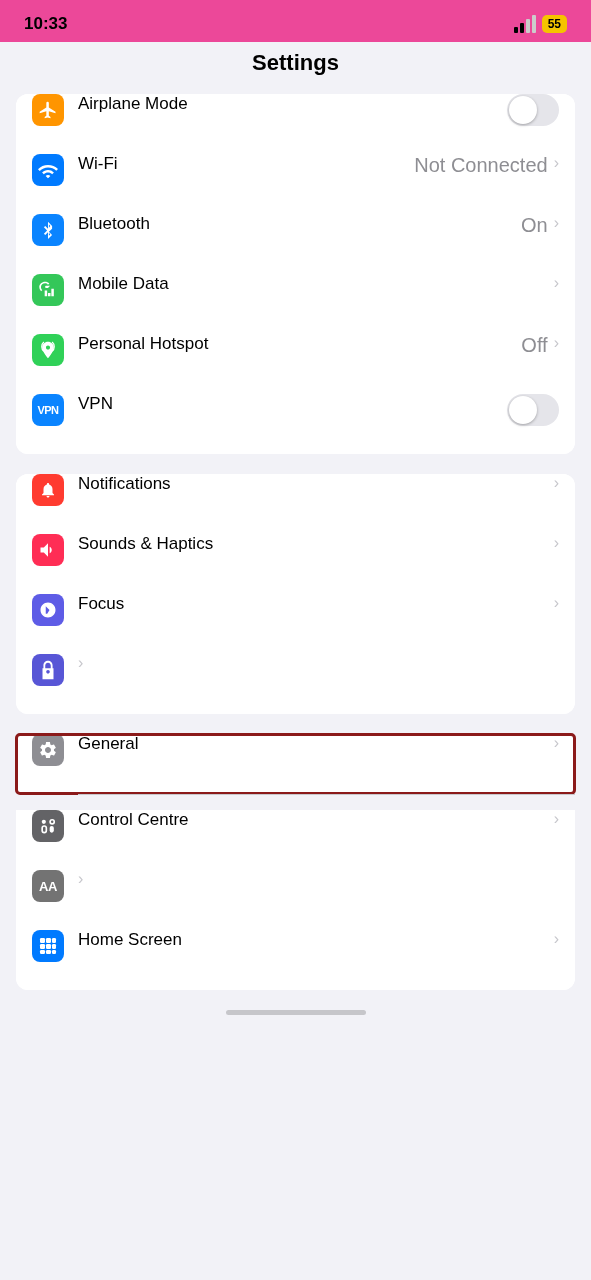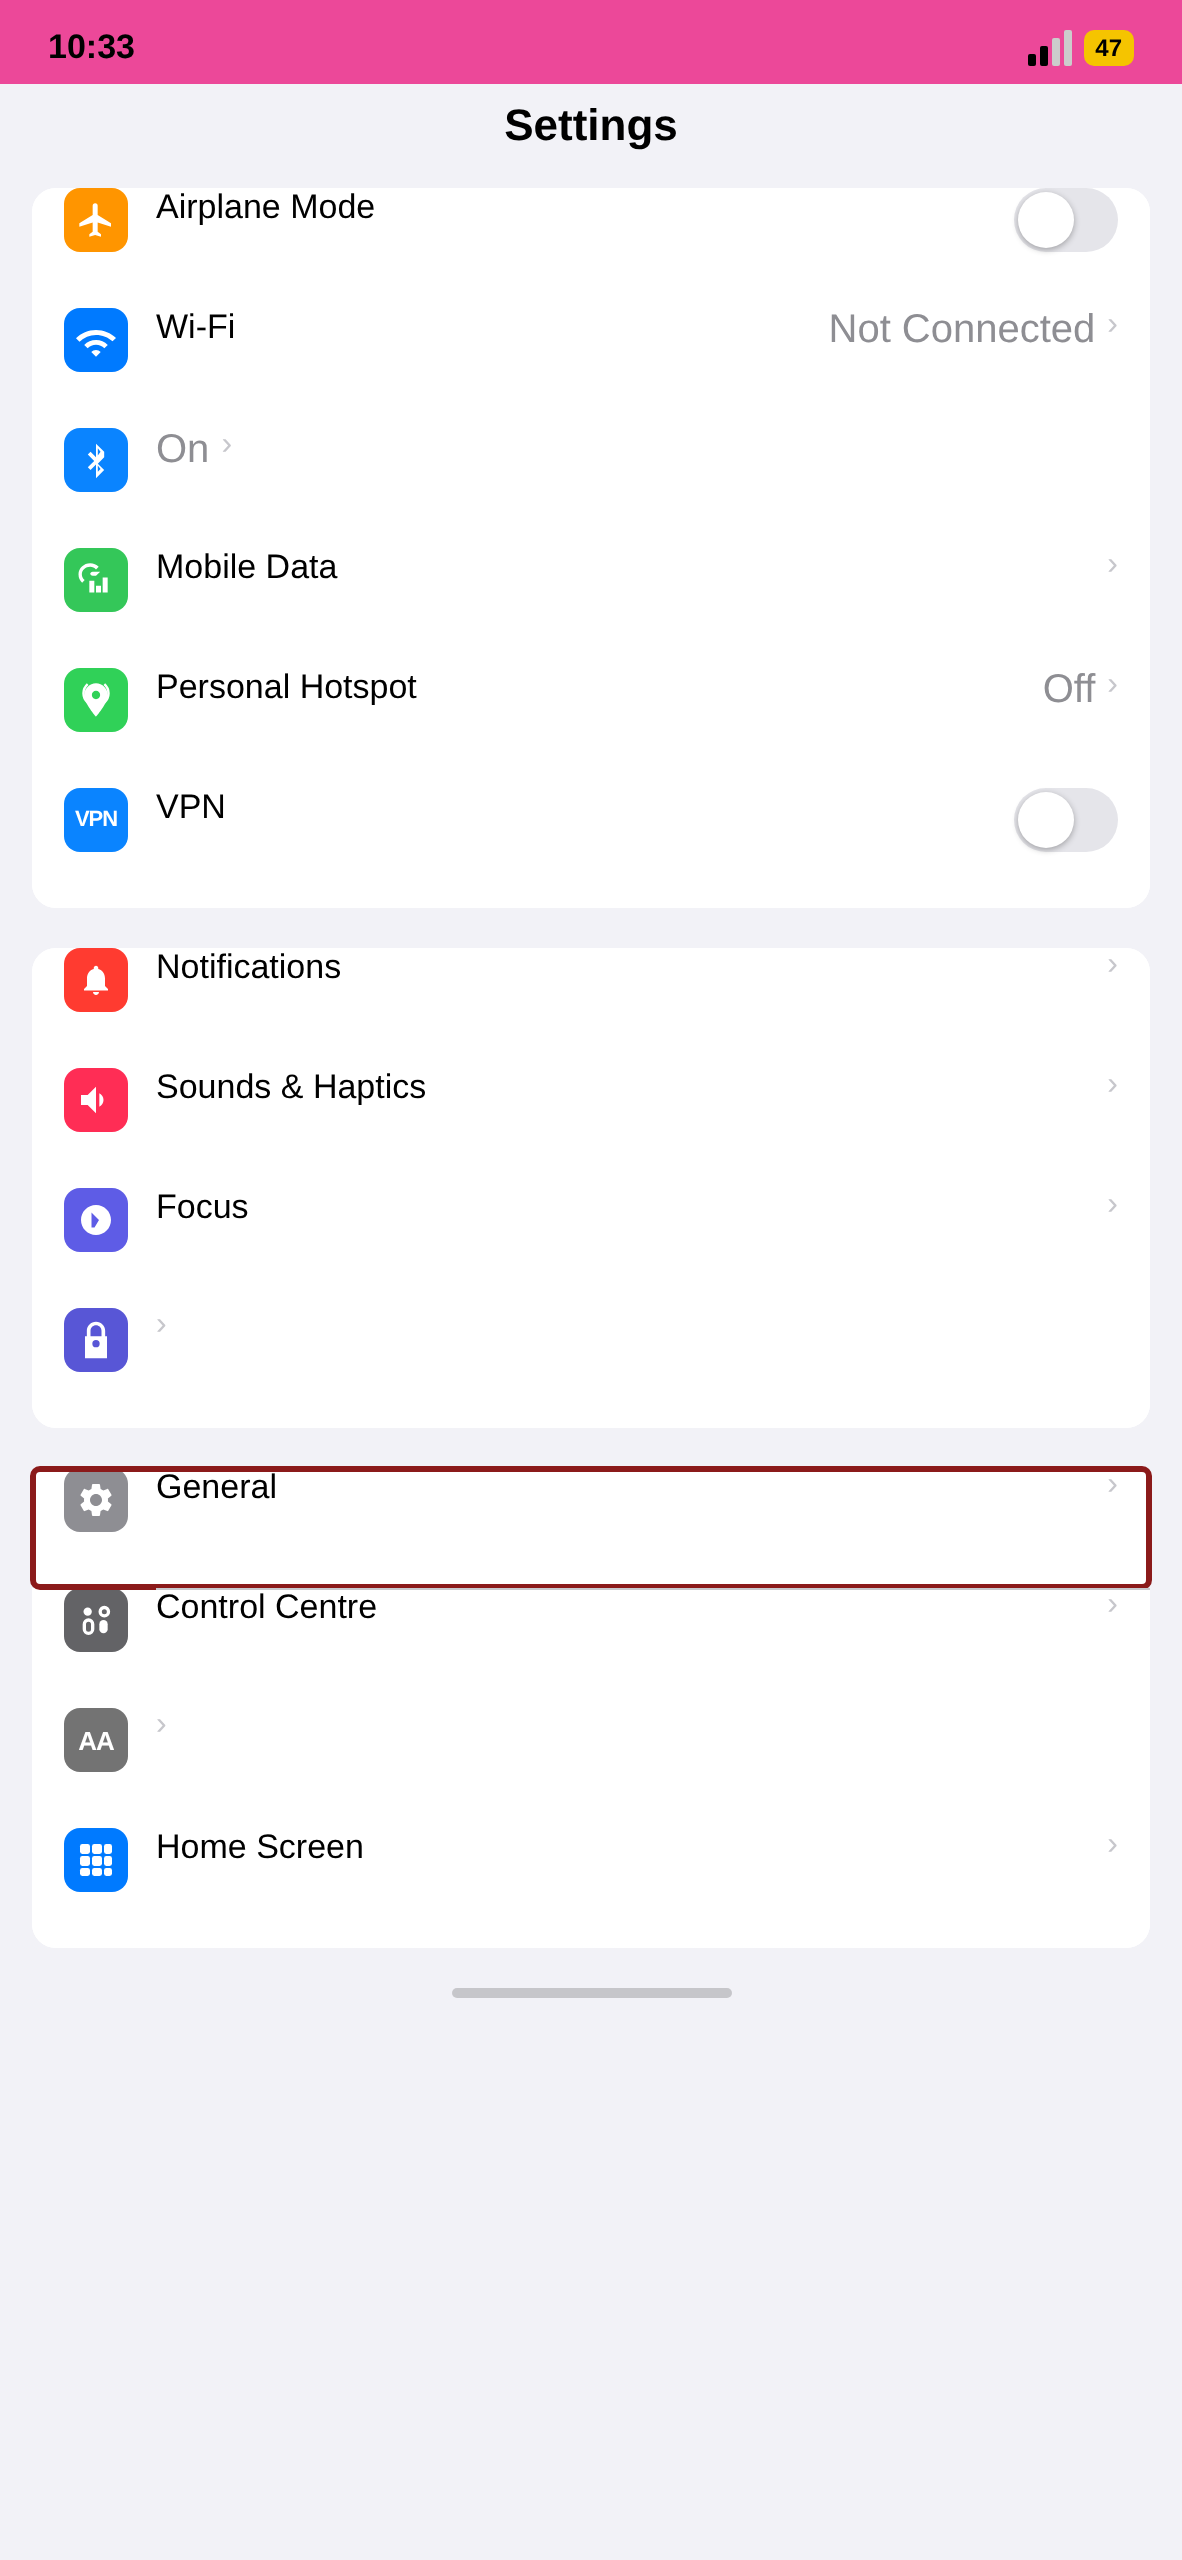--- a/index.html
+++ b/index.html
@@ -174,21 +174,21 @@
 
 <div class="status-bar">
   <span class="status-time">10:33</span>
   <div class="status-right">
     <div class="signal-bars">
       <div class="signal-bar" style="width:4px;height:6px;"></div>
       <div class="signal-bar" style="width:4px;height:10px;"></div>
       <div class="signal-bar" style="width:4px;height:14px;background:#ccc;"></div>
       <div class="signal-bar" style="width:4px;height:18px;background:#ccc;"></div>
     </div>
-    <span class="battery-badge">47</span>
+    <span class="battery-badge">55</span>
   </div>
 </div>
 
 <div class="page-title">Settings</div>
 
 <div class="settings-group">
 
   <div class="settings-row">
     <div class="row-icon bg-orange">
       <svg width="20" height="20" viewBox="0 0 24 24" fill="white">
@@ -211,20 +211,21 @@
     <span class="row-value">Not Connected</span>
     <span class="chevron">›</span>
   </div>
 
   <div class="settings-row">
     <div class="row-icon bg-bluetooth">
       <svg width="14" height="20" viewBox="0 0 14 22" fill="white">
           <path d="M11.5 6.5L7 2v7.5l-3-3L2.5 8 6 11.5 2.5 15l1.5 1.5 3-3V21l4.5-4.5-3.5-3.5 3.5-3.5zm-2 9.46L8 17.46V14l1.5 1.96zM8 4.54l1.5 1.96L8 8.46V4.54z"></path>
         </svg>
     </div>
+    <span class="row-label">Bluetooth</span>
     <span class="row-value">On</span>
     <span class="chevron">›</span>
   </div>
 
   <div class="settings-row">
     <div class="row-icon bg-green">
       <svg width="20" height="20" viewBox="0 0 24 24" fill="white">
           <path d="M1.5 8.5C1.5 5 4.69 2 8.5 2c2 0 3.79.79 5.12 2.06L12 5.68C11.07 4.63 9.87 4 8.5 4 5.79 4 3.5 6.01 3.5 8.5c0 1.44.67 2.73 1.71 3.57L3.69 13.6A6.96 6.96 0 0 1 1.5 8.5zm7 0c0-.83.67-1.5 1.5-1.5h4.5l-2.5 2.5H10c-.83 0-1.5-.67-1.5-1.5zm3.5 7H15v4h-3v-4zm-4-3h3v7H8v-7zm8-2h3v9h-3v-9z"></path>
         </svg>
     </div>
@@ -291,21 +292,21 @@
       <svg width="16" height="22" viewBox="0 0 16 24" fill="white">
           <path d="M8 2C5.24 2 3 4.24 3 7v3H2v12h12V10h-1V7c0-2.76-2.24-5-5-5zm0 2c1.66 0 3 1.34 3 3v3H5V7c0-1.66 1.34-3 3-3zm0 8a2 2 0 1 1 0 4 2 2 0 0 1 0-4z"></path>
         </svg>
     </div>
     <span class="chevron">›</span>
   </div>
 </div>
 
 <div style="margin: 0 16px 20px; position: relative;">
 
-  <div class="settings-row row-selected" style="background:#fff; border-radius:4px; margin-bottom: 0;">
+  <div class="settings-row row-selected" style="background:#fff; border-radius:4px; margin-bottom: 16px;">
     <div class="row-icon bg-gray">
       <svg width="20" height="20" viewBox="0 0 24 24" fill="white">
           <path d="M19.14 12.94c.04-.3.06-.61.06-.94 0-.32-.02-.64-.07-.94l2.03-1.58c.18-.14.23-.41.12-.61l-1.92-3.32c-.12-.22-.37-.29-.59-.22l-2.39.96c-.5-.38-1.03-.7-1.62-.94l-.36-2.54c-.04-.24-.24-.41-.48-.41h-3.84c-.24 0-.43.17-.47.41l-.36 2.54c-.59.24-1.13.57-1.62.94l-2.39-.96c-.22-.08-.47 0-.59.22L2.74 8.87c-.12.21-.08.47.12.61l2.03 1.58c-.05.3-.09.63-.09.94s.02.64.07.94l-2.03 1.58c-.18.14-.23.41-.12.61l1.92 3.32c.12.22.37.29.59.22l2.39-.96c.5.38 1.03.7 1.62.94l.36 2.54c.05.24.24.41.48.41h3.84c.24 0 .44-.17.47-.41l.36-2.54c.59-.24 1.13-.56 1.62-.94l2.39.96c.22.08.47 0 .59-.22l1.92-3.32c.12-.22.07-.47-.12-.61l-2.01-1.58zM12 15.6c-1.98 0-3.6-1.62-3.6-3.6s1.62-3.6 3.6-3.6 3.6 1.62 3.6 3.6-1.62 3.6-3.6 3.6z"></path>
         </svg>
     </div>
     <span class="row-label">General</span>
     <span class="chevron">›</span>
   </div>
 
   <div class="settings-group" style="margin: 0; border-radius: 0 0 12px 12px;">

